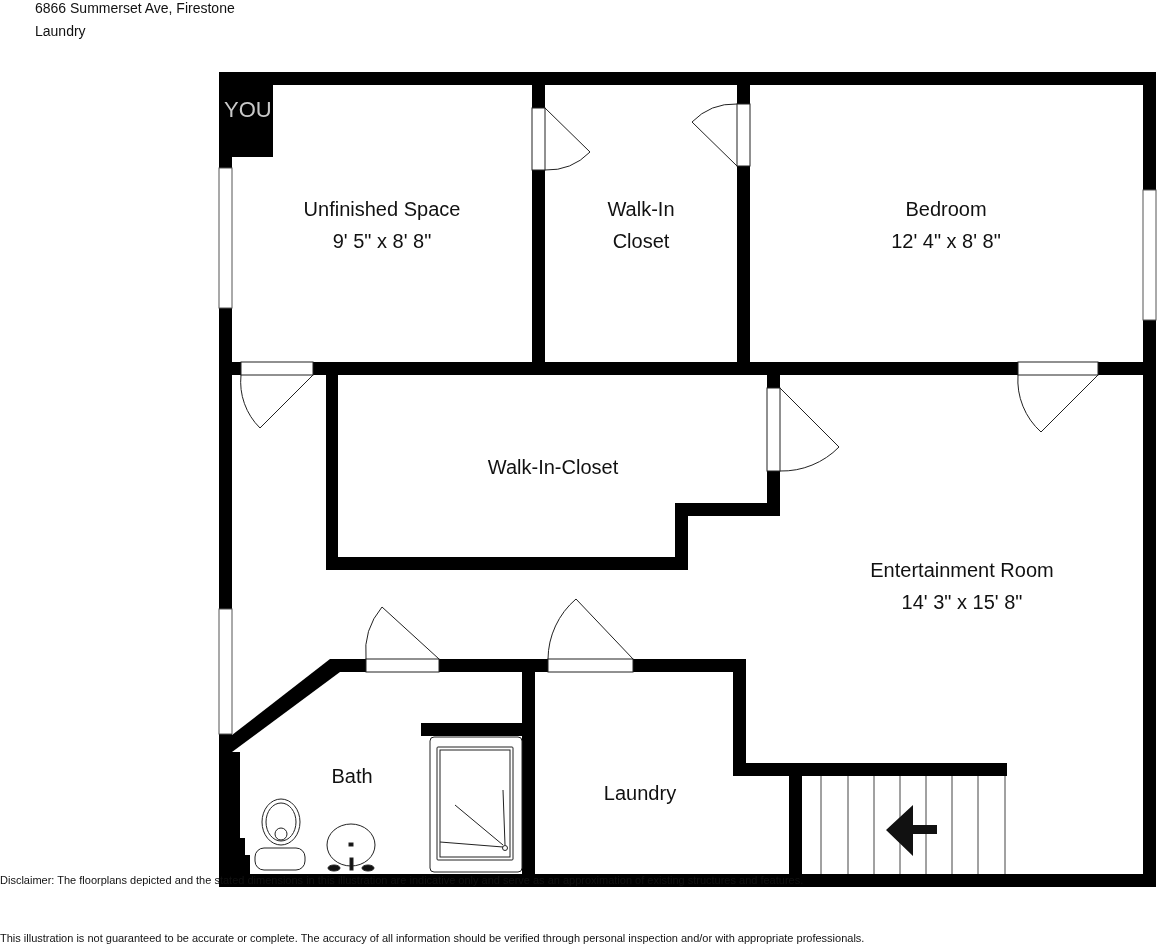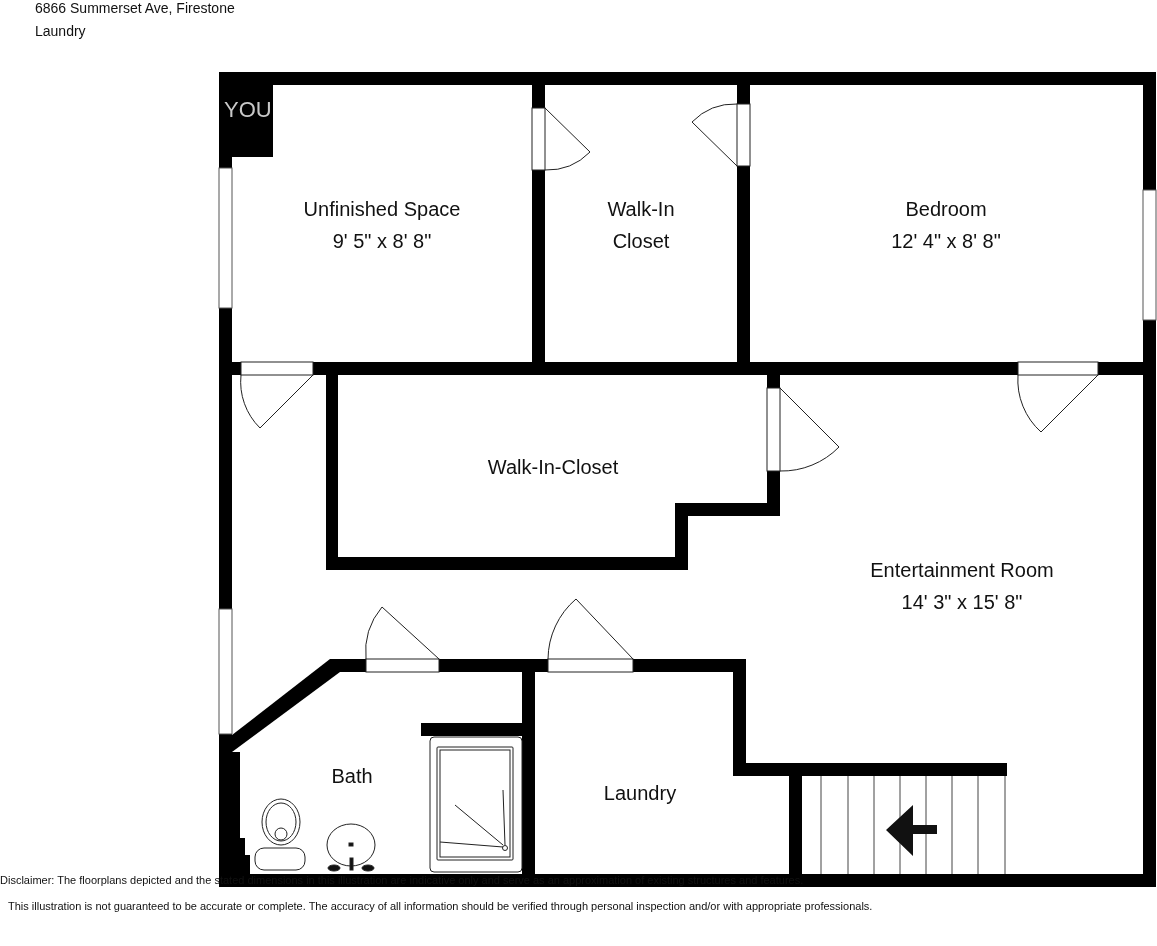--- a/index.html
+++ b/index.html
@@ -3,21 +3,21 @@
 <meta charset="utf-8">
 <style>
   html, body { margin:0; padding:0; background:#ffffff; }
   body { width:1157px; height:946px; position:relative; overflow:hidden;
          font-family:"Liberation Sans", sans-serif; color:#000; }
   .hdr { position:absolute; left:0; font-size:14px; line-height:16px; color:#111;margin-left:35px; }
   #addr { top:0; }
   #level { top:23px; }
   .disc { position:absolute; left:0; font-size:11px; color:#111; white-space:nowrap; }
   #disc1 { top:874px; }
-  #disc2 { top:900px;padding-left:8px; }
+  #disc2 { top:932px; }
   svg { position:absolute; left:0; top:0; }
   .room-label { font-family:"Liberation Sans", sans-serif; font-size:20px; fill:#111; text-anchor:middle; }
   .wm { font-family:"Liberation Sans", sans-serif; font-size:22px; fill:#c8c8c8; }
 </style>
 </head>
 <body>
 
 <div id="addr" class="hdr">6866 Summerset Ave, Firestone</div>
 <div id="level" class="hdr">Laundry</div>
 

